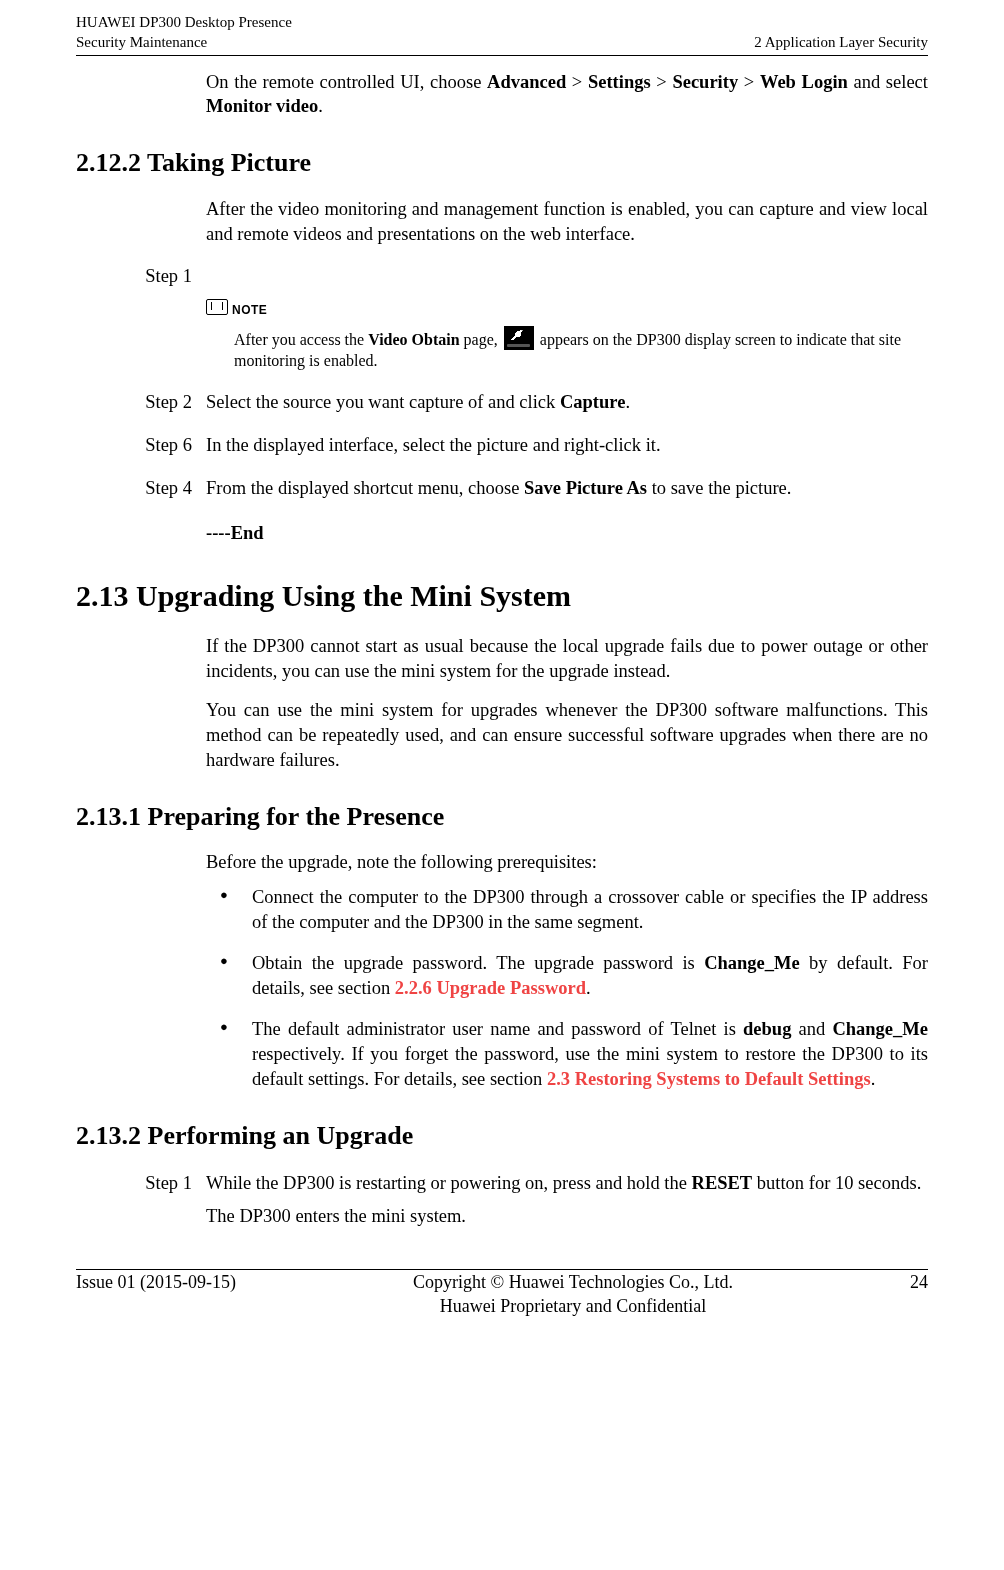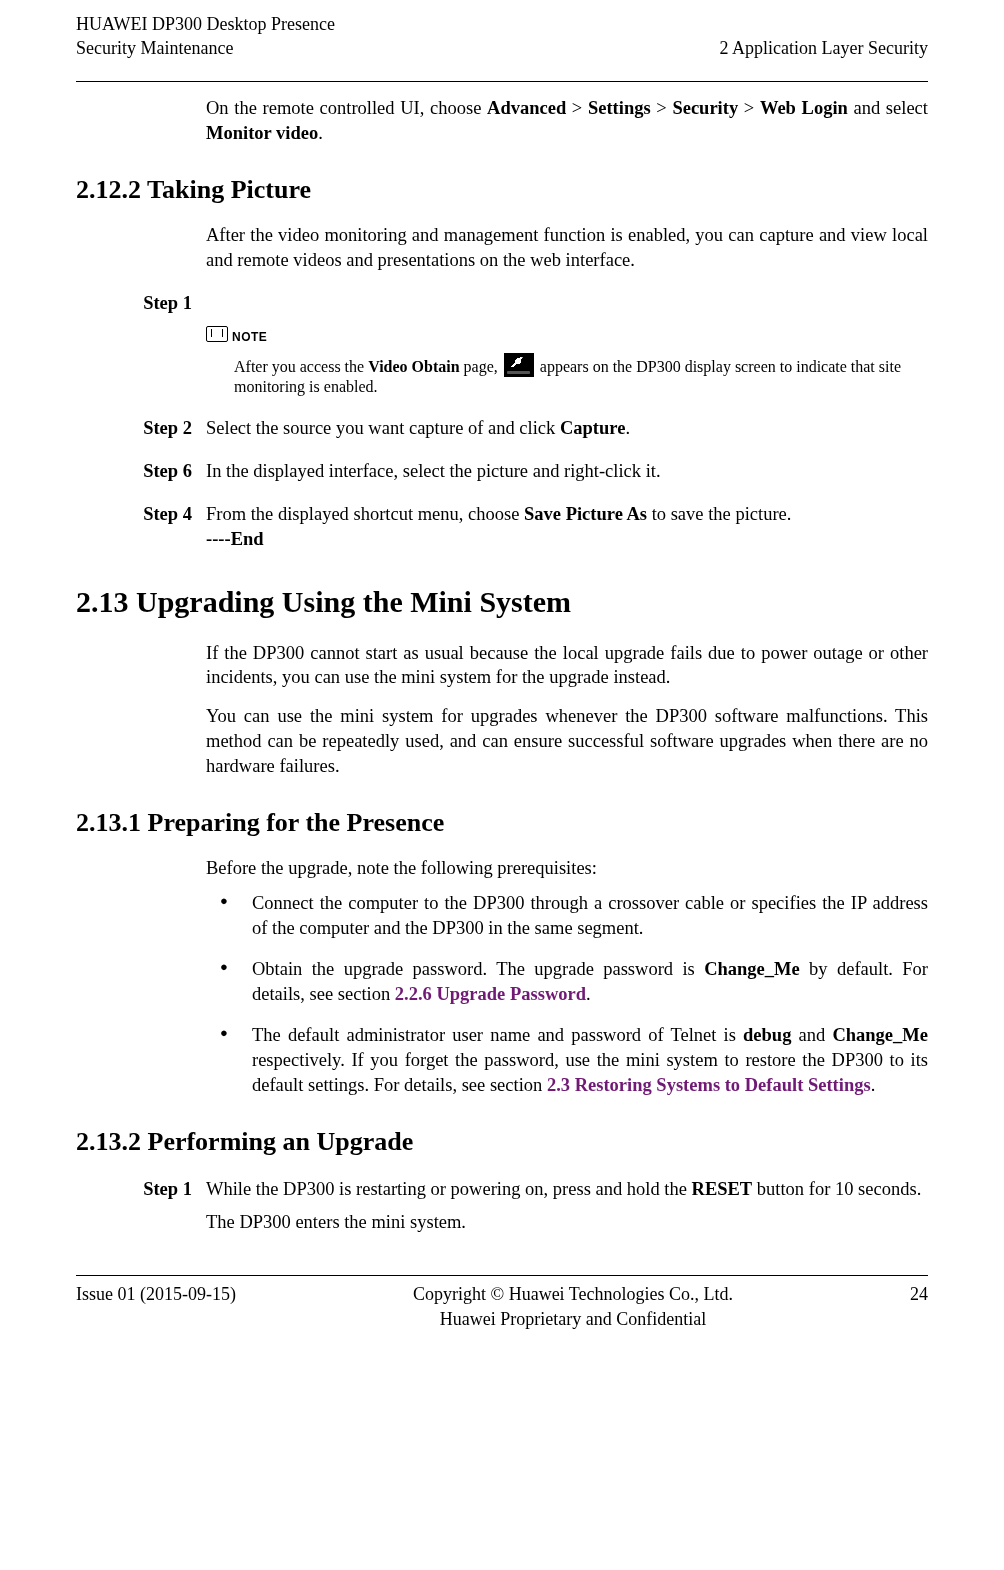--- a/index.html
+++ b/index.html
@@ -13,29 +13,29 @@
     line-height: 1.35;
   }
   .page {
     padding: 12px 76px 0 76px;
     box-sizing: border-box;
     min-height: 1540px;
     position: relative;
   }
   .hdr {
     width: 100%;
-    font-size: 18px;
+    font-size: 15px;
     border-bottom: 1.5px solid #000;
-    padding-bottom: 20px;
+    padding-bottom: 2px;
     margin-bottom: 8px;
   }
   .hdr-row { display: flex; justify-content: space-between; }
   .body-indent { margin-left: 130px; }
   .step-row { display: flex; margin-top: 18px; }
-  .step-label { width: 130px; text-align: right; padding-right: 14px; font-weight: bold; box-sizing: border-box; flex-shrink:0;}
+  .step-label { width: 130px; text-align: right; padding-right: 14px; font-weight: normal; box-sizing: border-box; flex-shrink:0;}
   .step-body  { flex: 1; }
   .h-section { font-family: Georgia, "Book Antiqua", Palatino, serif; font-weight: bold; font-size: 30px; margin: 30px 0 18px 0; }
   .h-sub     { font-family: Georgia, "Book Antiqua", Palatino, serif; font-weight: bold; font-size: 26px; margin: 26px 0 16px 0; }
   .note-head { font-family: Arial, sans-serif; font-weight: bold; font-size: 12px; letter-spacing:0.5px; display:inline-block; vertical-align:-1px;margin-top:28px;}
   .note-icon { display:inline-block; width:20px; height:14px; border:1.6px solid #000; border-radius:2px; position:relative; margin-right:4px; vertical-align:-2px;}
   .note-icon::after{content:"";position:absolute;left:4px;top:2px;width:10px;height:8px;border-left:1.4px solid #000;border-right:1.4px solid #000;}
   .note-body { font-size: 16px; margin-left:28px; margin-top:6px; line-height:1.3;}
   .monitor-icon {
     display:inline-block; width:30px; height:24px; background:#000; position:relative; vertical-align:-5px; margin:0 2px;
   }
@@ -44,27 +44,27 @@
     background: radial-gradient(circle at 60% 40%, #fff 3px, transparent 3px),
                 linear-gradient(135deg, transparent 45%, #fff 45% 58%, transparent 58%);
     border-radius:3px 3px 0 0;
   }
   .monitor-icon::before{
     content:""; position:absolute; left:3px; bottom:3px; width:23px; height:3px; background:#555; border-radius:1px;
   }
   ul.bullets { list-style: none; padding-left:0; margin:10px 0 0 0;}
   ul.bullets > li { position:relative; padding-left:46px; margin-bottom:16px; text-align:justify;}
   ul.bullets > li::before{ content:"●"; position:absolute; left:14px; top:1px; font-size:13px;}
-  .xref { color:#701a75; font-weight:bold; }
+  .xref { color:#ef4444; font-weight:bold; }
   b { font-weight: bold; }
   .para { margin-top:14px; text-align:justify;}
   .ftr {
     border-top: 1.5px solid #000;
     margin-top: 40px;
-    padding-top:6px;
+    padding-top:0;
     font-size:18px;
     display:flex; justify-content:space-between;
   }
   .ftr-center{ text-align:center; flex:1;}
 </style>
 </head>
 <body>
 
 <div class="page">
 
@@ -112,21 +112,21 @@
     <div class="step-body">In the displayed interface, select the picture and right-click it.</div>
   </div>
 
   <div class="step-row">
     <div class="step-label">Step 4</div>
     <div class="step-body">
       <span>From the displayed shortcut menu, choose </span><b>Save Picture As</b><span> to save the picture.</span>
     </div>
   </div>
 
-  <div class="body-indent" style="font-weight:bold;">----End</div>
+  <div class="body-indent" style="margin-top:20px; font-weight:bold;">----End</div>
 
   <div class="h-section">2.13 Upgrading Using the Mini System</div>
 
   <div class="body-indent para" style="text-align:justify;">If the DP300 cannot start as usual because the local upgrade fails due to power outage or other incidents, you can use the mini system for the upgrade instead.</div>
   <div class="body-indent para" style="text-align:justify;">You can use the mini system for upgrades whenever the DP300 software malfunctions. This method can be repeatedly used, and can ensure successful software upgrades when there are no hardware failures.</div>
 
   <div class="h-sub">2.13.1 Preparing for the Presence</div>
 
   <div class="body-indent para">Before the upgrade, note the following prerequisites:</div>
 

